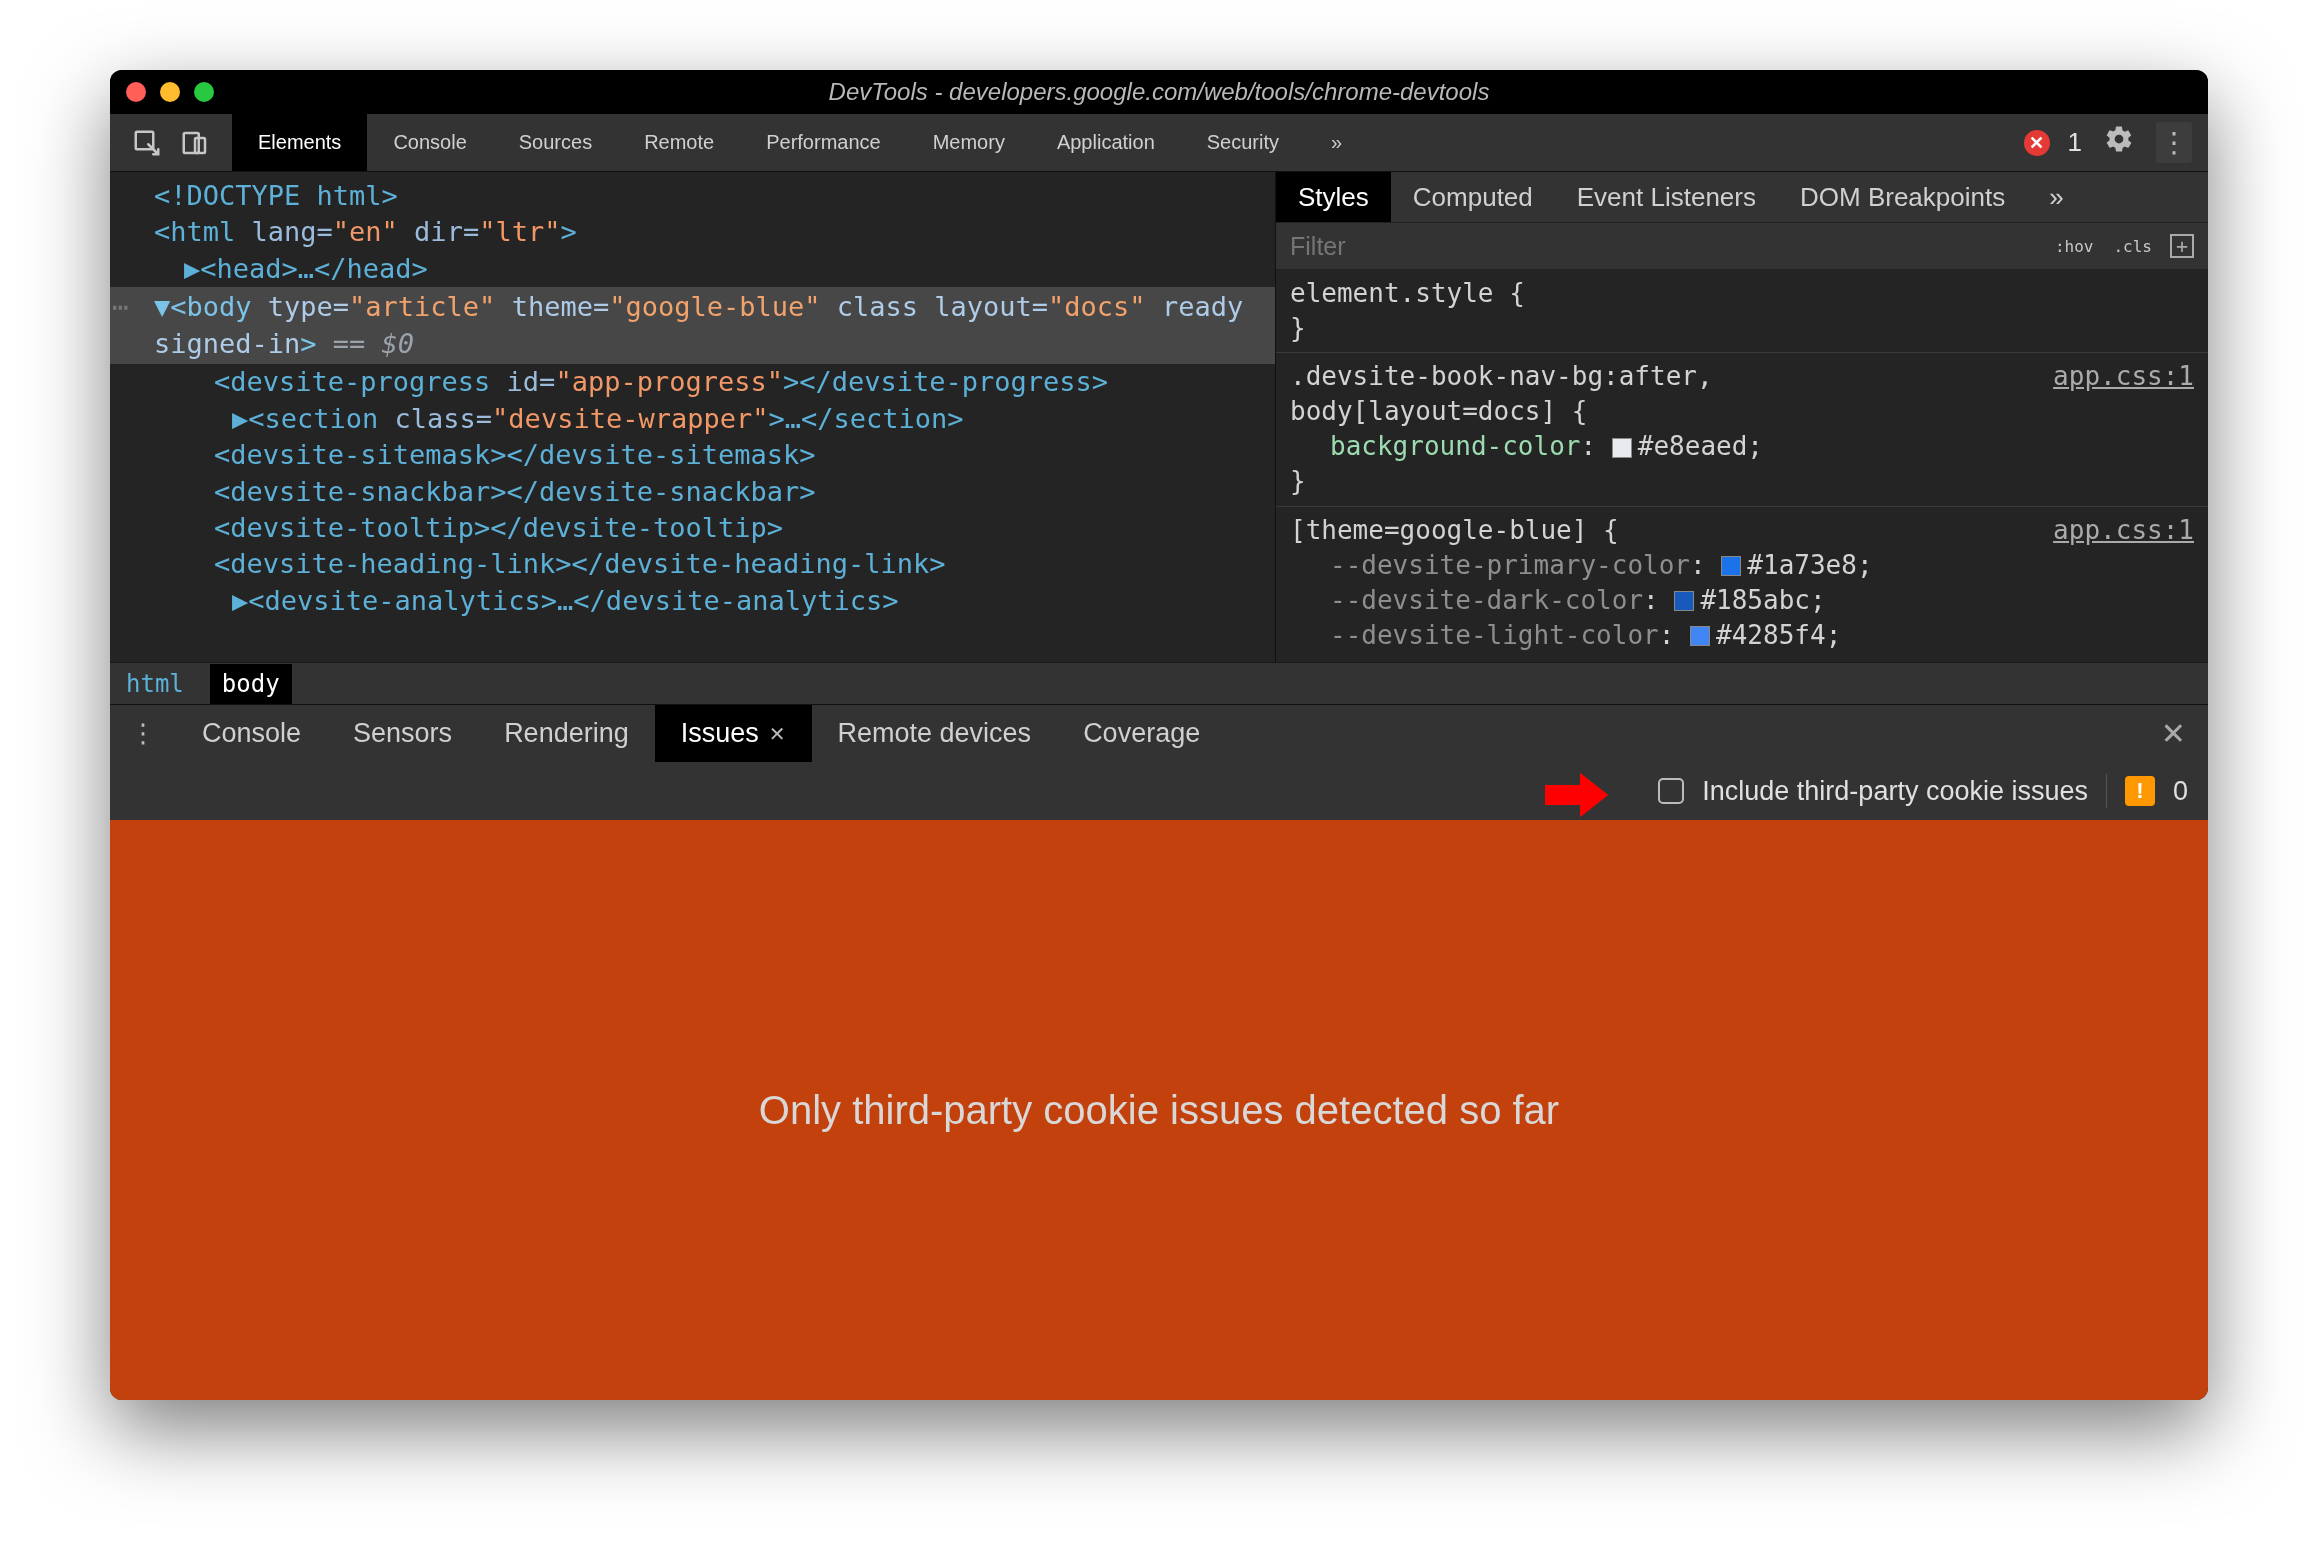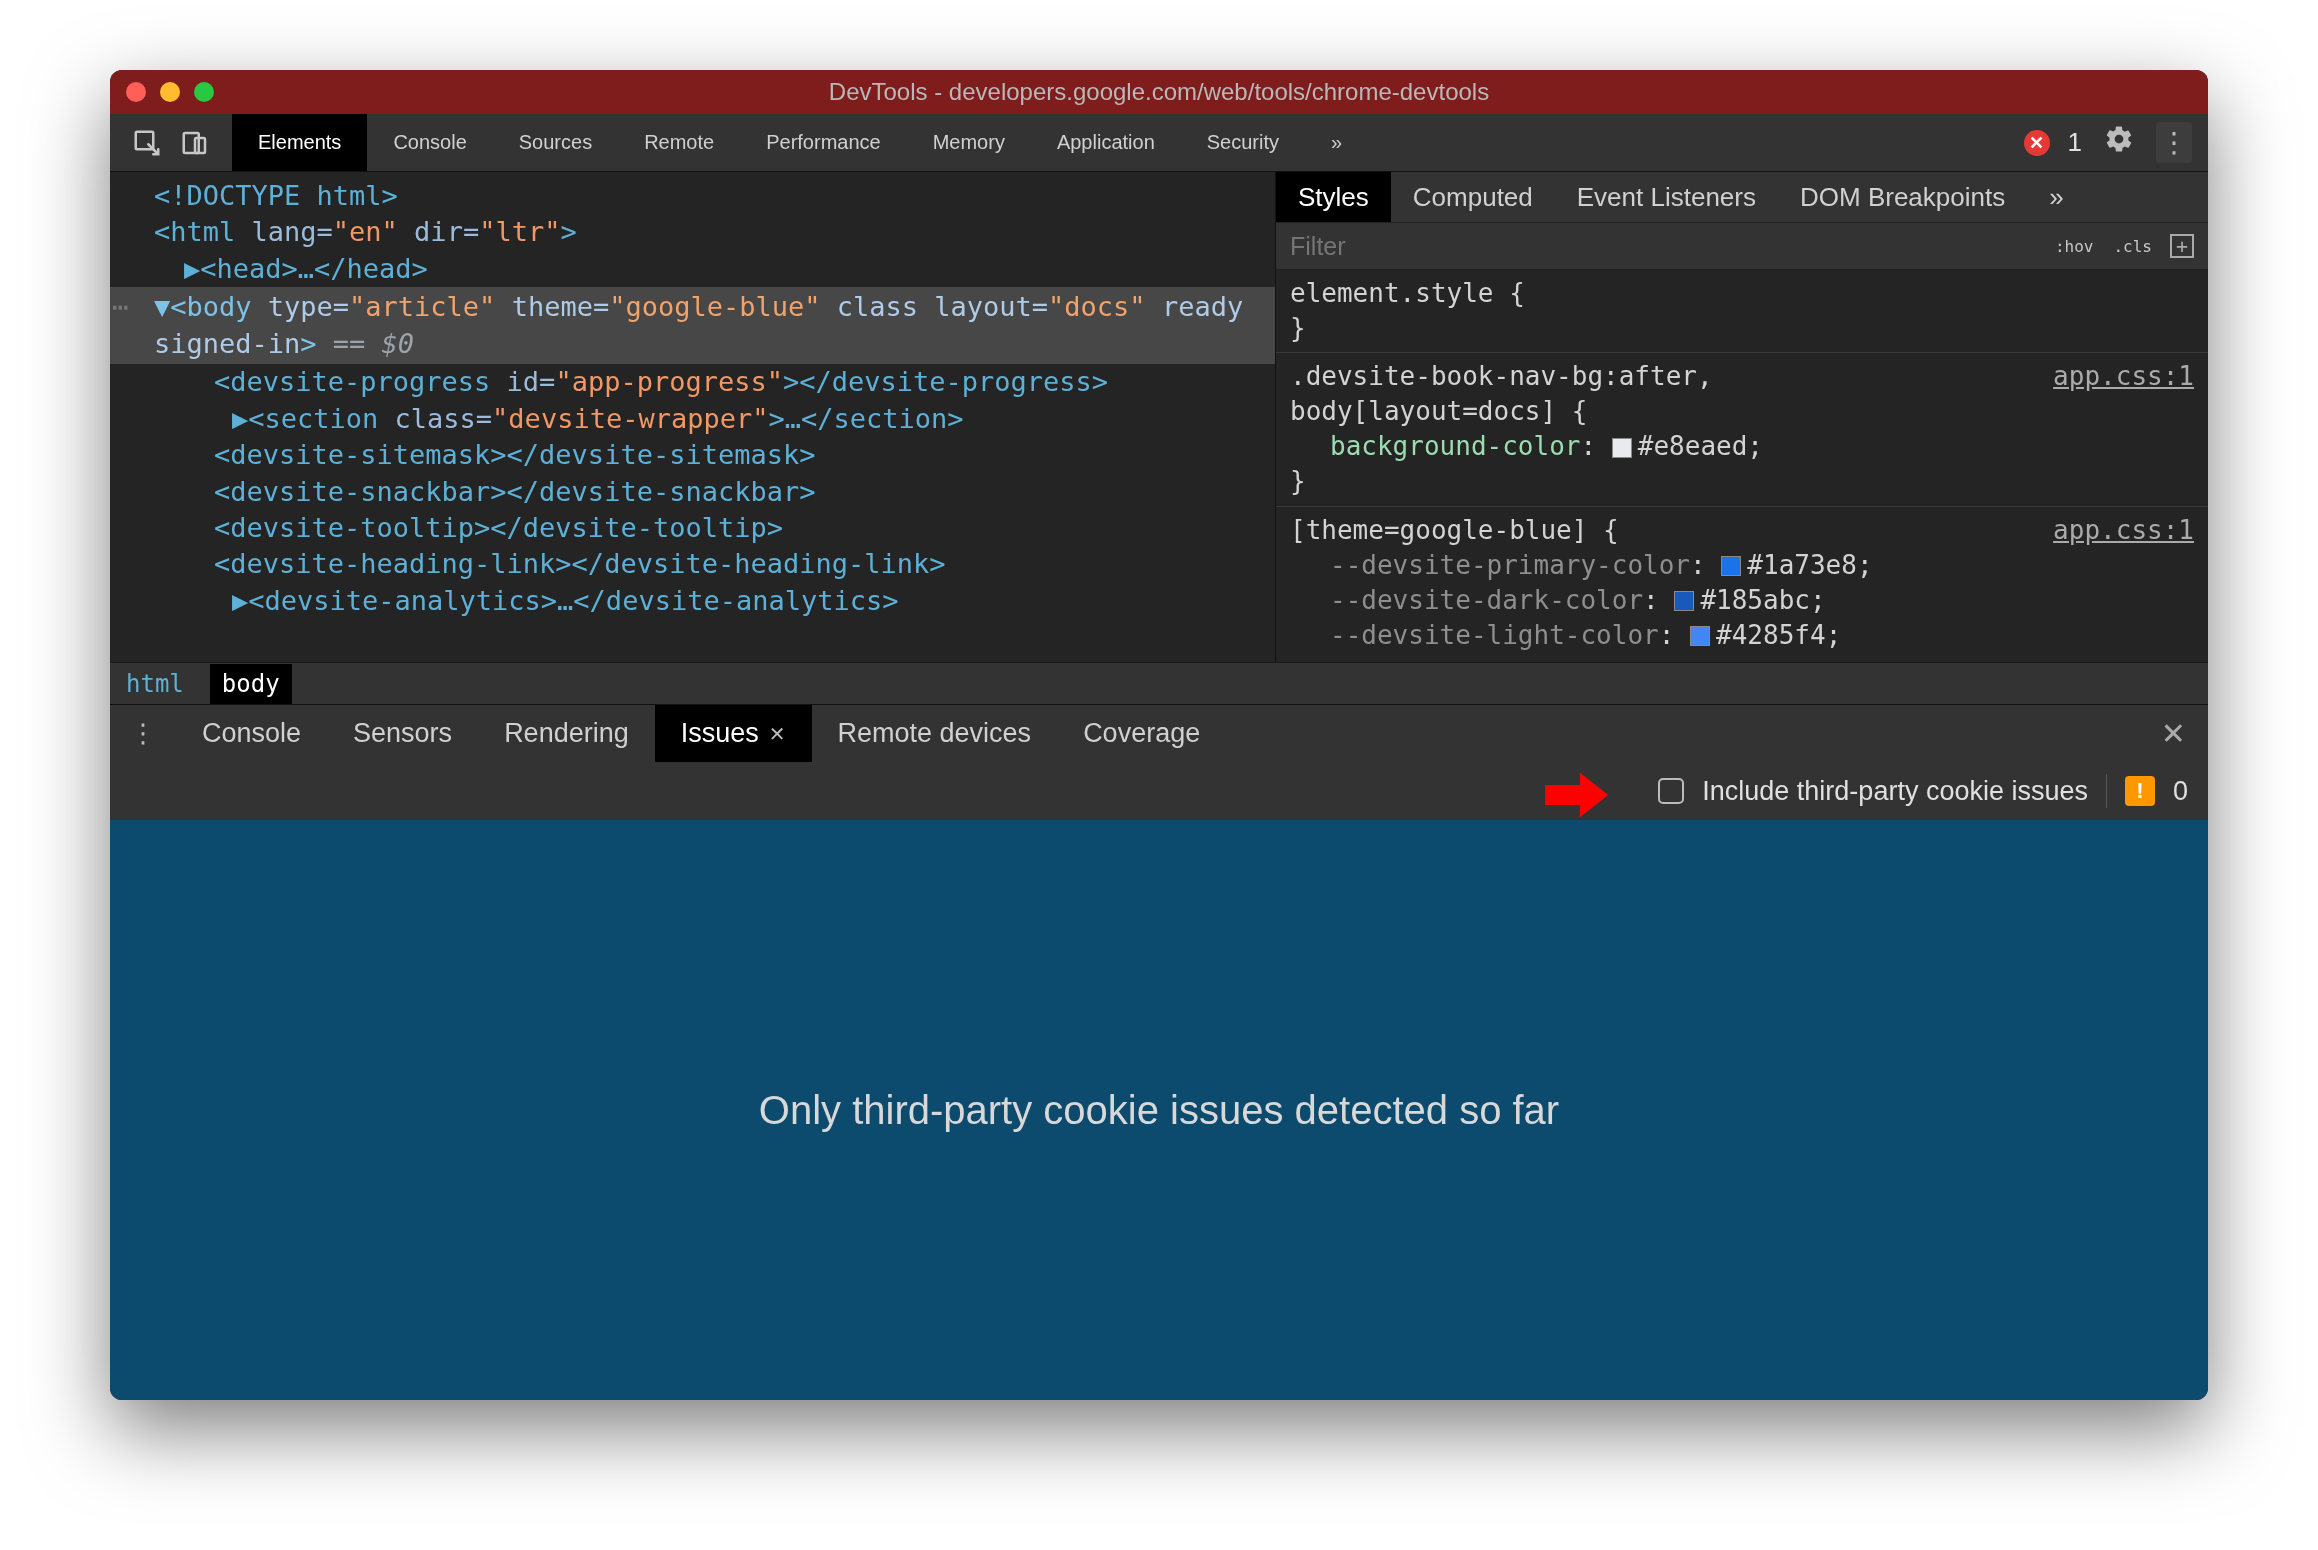--- a/index.html
+++ b/index.html
@@ -18,25 +18,26 @@
   height: 1330px;
   background: #242424;
   border-radius: 12px;
   box-shadow: 0 30px 80px rgba(0,0,0,0.5);
   display: flex;
   flex-direction: column;
   overflow: hidden;
 }
 .titlebar {
   height: 44px;
-  background: #7f1d1d;
+  background: #000000;
   display: flex;
   align-items: center;
   padding: 0 16px;
   position: relative;
+  font-style: italic;
 }
 .traffic { display: flex; gap: 14px; }
 .dot { width: 20px; height: 20px; border-radius: 50%; }
 .dot.red { background: #ff5f57; }
 .dot.yellow { background: #febc2e; }
 .dot.green { background: #28c840; }
 .title {
   position: absolute;
   left: 0; right: 0;
   text-align: center;
@@ -245,21 +246,21 @@
   background: #ff9800;
   border-radius: 4px;
   color: #fff;
   display: flex; align-items: center; justify-content: center;
   font-weight: bold; font-size: 22px;
 }
 .issues-count { color: #e0e0e0; font-size: 27px; }
 
 .issues-body {
   flex: 1;
-  background: #0c4a6e;
+  background: #c2410c;
   display: flex;
   align-items: center;
   justify-content: center;
   color: #d8d8d8;
   font-size: 40px;
 }
 </style>
 </head>
 <body>
 

